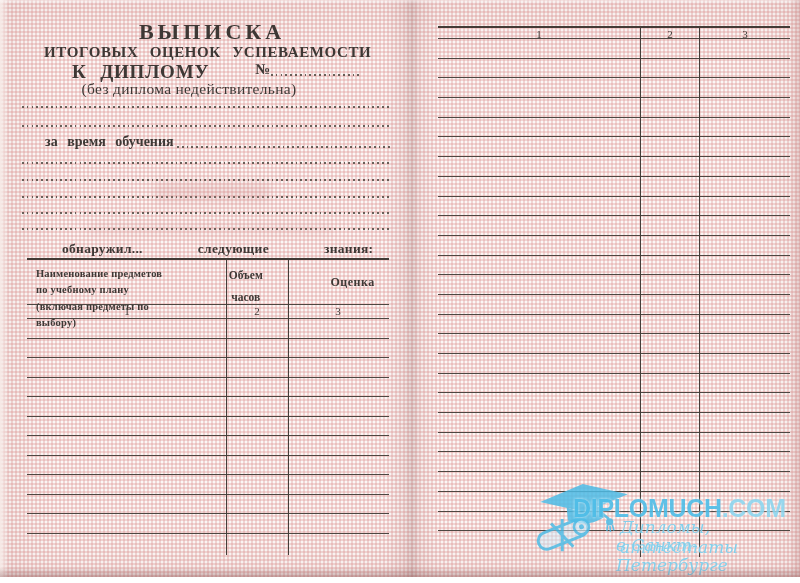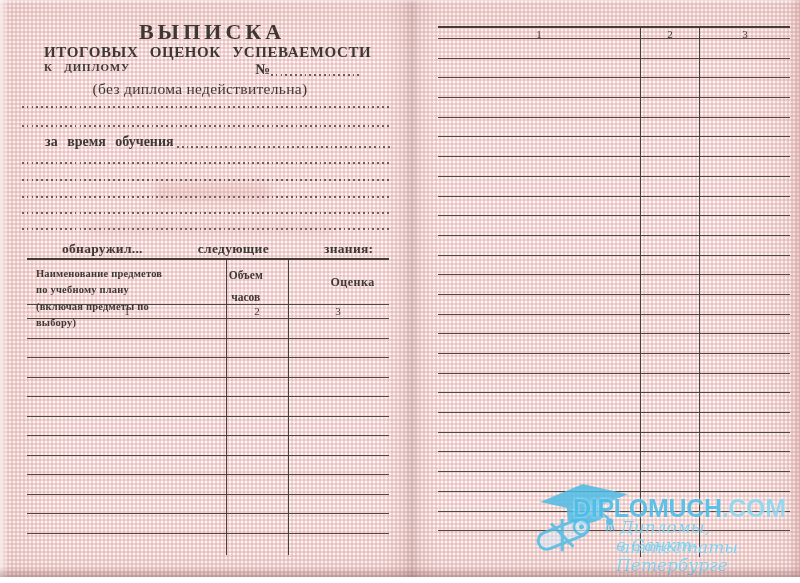--- a/index.html
+++ b/index.html
@@ -18,23 +18,23 @@
   
   .edge-left{left:0;top:0;bottom:0;width:9;width:9px;background:linear-gradient(90deg,#f7ebe8,rgba(247,235,232,0));}
   .edge-top{left:0;right:0;top:0;height:4px;background:linear-gradient(to bottom,rgba(255,255,255,.5),rgba(255,255,255,0));}
   .edge-bottom{left:0;right:0;bottom:0;height:10px;background:linear-gradient(to top,rgba(120,70,70,.34),rgba(120,70,70,0));}
   .edge-right{right:0;top:0;bottom:0;width:10px;background:linear-gradient(270deg,rgba(185,125,125,.28),rgba(185,125,125,0));}
   .gutter{left:386px;top:0;bottom:0;width:52px;
     background:linear-gradient(90deg,rgba(150,100,100,0),rgba(150,100,100,.10) 35%,rgba(118,74,74,.20) 50%,rgba(150,100,100,.08) 65%,rgba(150,100,100,0));}
   
   .title{left:32px;top:19px;width:360px;text-align:center;font-size:22px;font-weight:600;letter-spacing:4px;}
   .subtitle{left:44px;top:44px;font-size:15px;font-weight:600;letter-spacing:.6px;word-spacing:7px;}
-  .k-diplomu{left:44px;top:61px;font-size:11px;font-weight:600;letter-spacing:.8px;word-spacing:8px;}
+  .k-diplomu{left:44px;top:61px;font-size:19px;font-weight:600;letter-spacing:.8px;word-spacing:8px;padding-left:28px;}
   .num-sign{left:255px;top:61px;font-size:15px;font-weight:600;}
-  .note{left:35px;top:80px;width:330px;text-align:center;font-size:15.5px;letter-spacing:.3px;}
+  .note{left:24px;top:80px;width:330px;text-align:center;font-size:15.5px;letter-spacing:.3px;}
   .study-label{left:13px;top:134px;font-size:14px;font-weight:600;word-spacing:6px;margin-left:32px;}
   .knowledge{left:21px;top:241px;font-size:13.5px;font-weight:700;letter-spacing:.3px;}
   .knowledge span{margin-right:14px;padding-left:41px;}
   
   .dots{height:2px;opacity:.88;
     background-image:repeating-linear-gradient(to right,#575049 0,#575049 1.7px,transparent 1.7px,transparent 4.8px);}
   
   .tbl{position:absolute;}
   .thead{display:flex;border-top:2.5px solid #423b36;border-bottom:1px solid #4e4742;box-sizing:border-box;}
   .thead .c1{width:199px;box-sizing:border-box;padding:6px 8px 0 9px;font-size:10.5px;font-weight:700;line-height:1.55;letter-spacing:.2px;}

